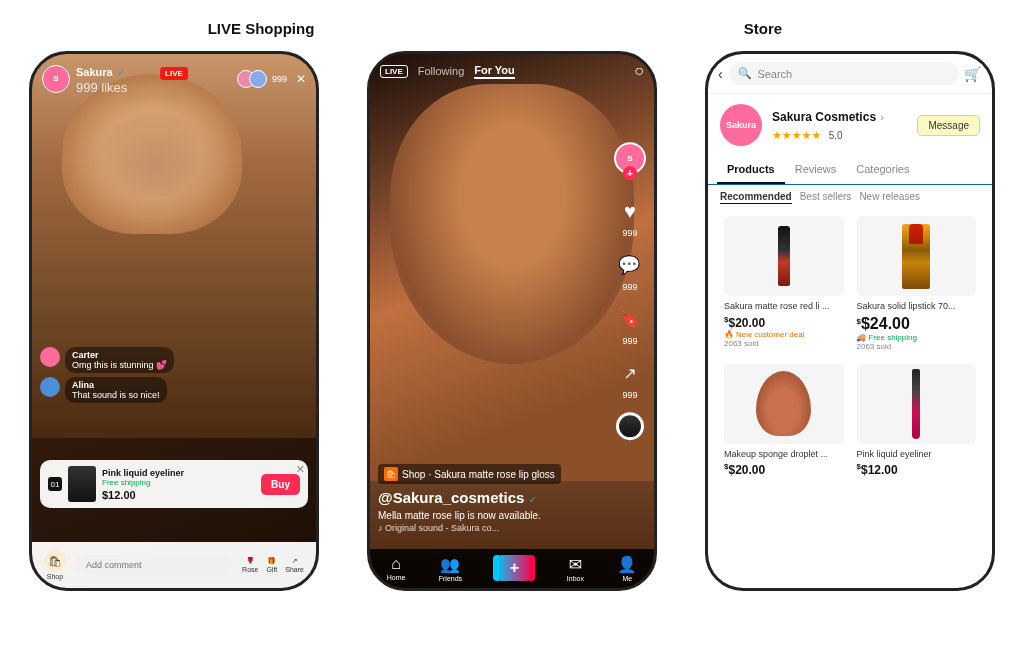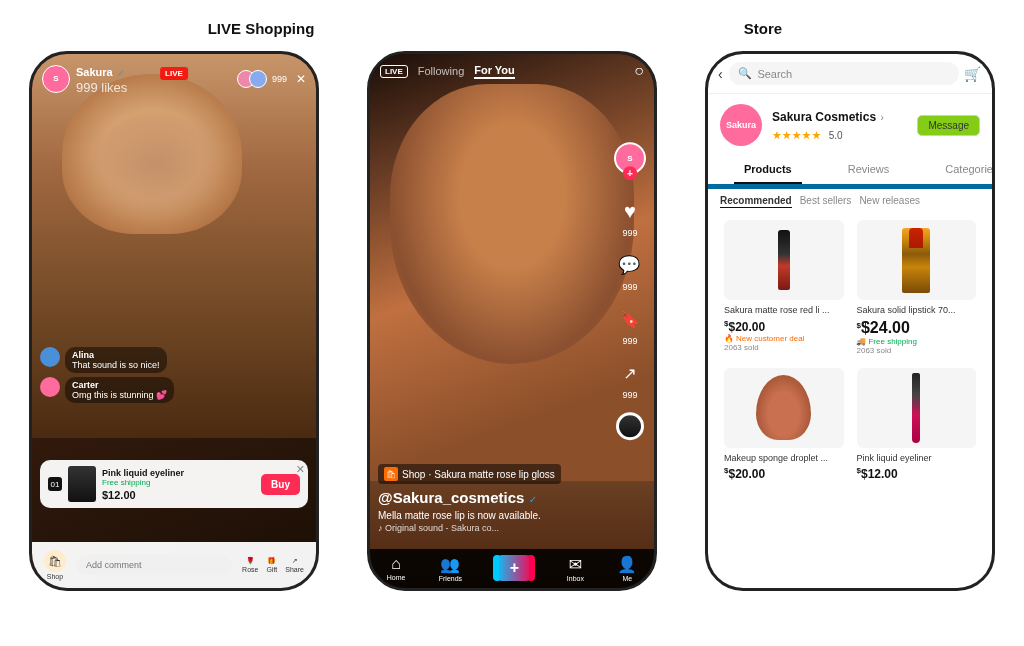--- a/index.html
+++ b/index.html
@@ -540,32 +540,31 @@
     .store-stars {
       color: #ffa500;
       font-size: 11px;
     }
     .store-rating {
       font-size: 10px;
       color: #555;
       margin-left: 3px;
     }
     .store-msg-btn {
-      background: #84cc16;
+      background: #fef9c3;
       border: 1.5px solid #ccc;
       border-radius: 5px;
       padding: 4px 10px;
       font-size: 10px;
       color: #333;
     }
     .store-tabs {
       display: flex;
-      border-bottom: 5px solid #0369a1;
-      padding: 0 26px;
-      gap: 36px;
+      border-bottom: 1px solid #0369a1;
+      padding: 0 9px;
     }
     .store-tab {
       padding: 7px 10px;
       font-size: 11px;
       color: #888;
       cursor: pointer;
       border-bottom: 2px solid transparent;
     }
     .store-tab.active {
       color: #111;
@@ -723,31 +722,31 @@
             <span class="live-close">✕</span>
           </div>
         </div>
 
         <div style="position:absolute;top:8px;left:50%;transform:translateX(-50%);z-index:11;">
           <span class="live-badge">LIVE</span>
         </div>
 
         <div class="live-comments">
           <div class="live-comment">
+            <div class="comment-avatar pink"></div>
+            <div class="comment-bubble">
+              <div class="comment-name">Carter</div>
+              <div class="comment-text">Omg this is stunning 💕</div>
+            </div>
+          </div>
+          <div class="live-comment">
             <div class="comment-avatar blue"></div>
             <div class="comment-bubble">
               <div class="comment-name">Alina</div>
               <div class="comment-text">That sound is so nice!</div>
-            </div>
-          </div>
-          <div class="live-comment">
-            <div class="comment-avatar pink"></div>
-            <div class="comment-bubble">
-              <div class="comment-name">Carter</div>
-              <div class="comment-text">Omg this is stunning 💕</div>
             </div>
           </div>
         </div>
 
         <div class="live-product-bar">
           <div class="product-num">01</div>
           <div class="product-img"></div>
           <div class="product-info">
             <div class="product-name-small">Pink liquid eyeliner</div>
             <div class="product-shipping">Free shipping</div>

